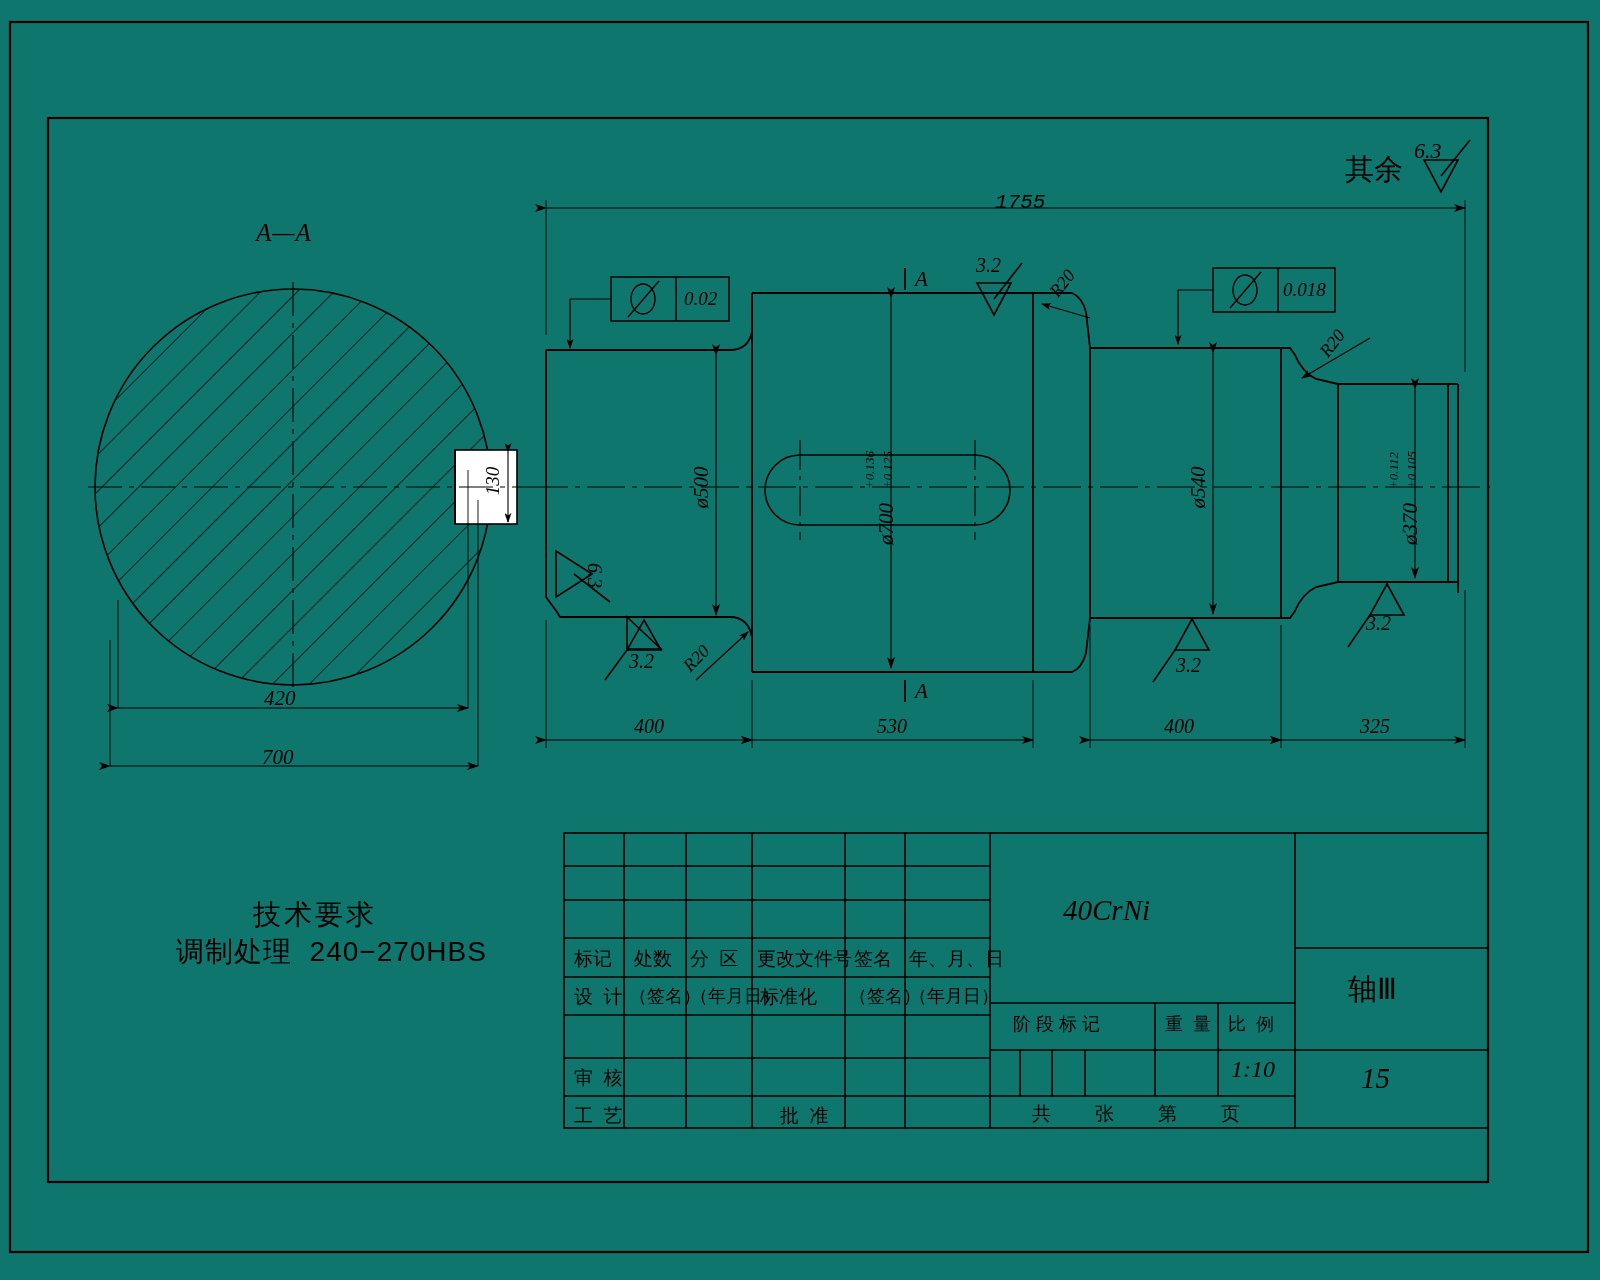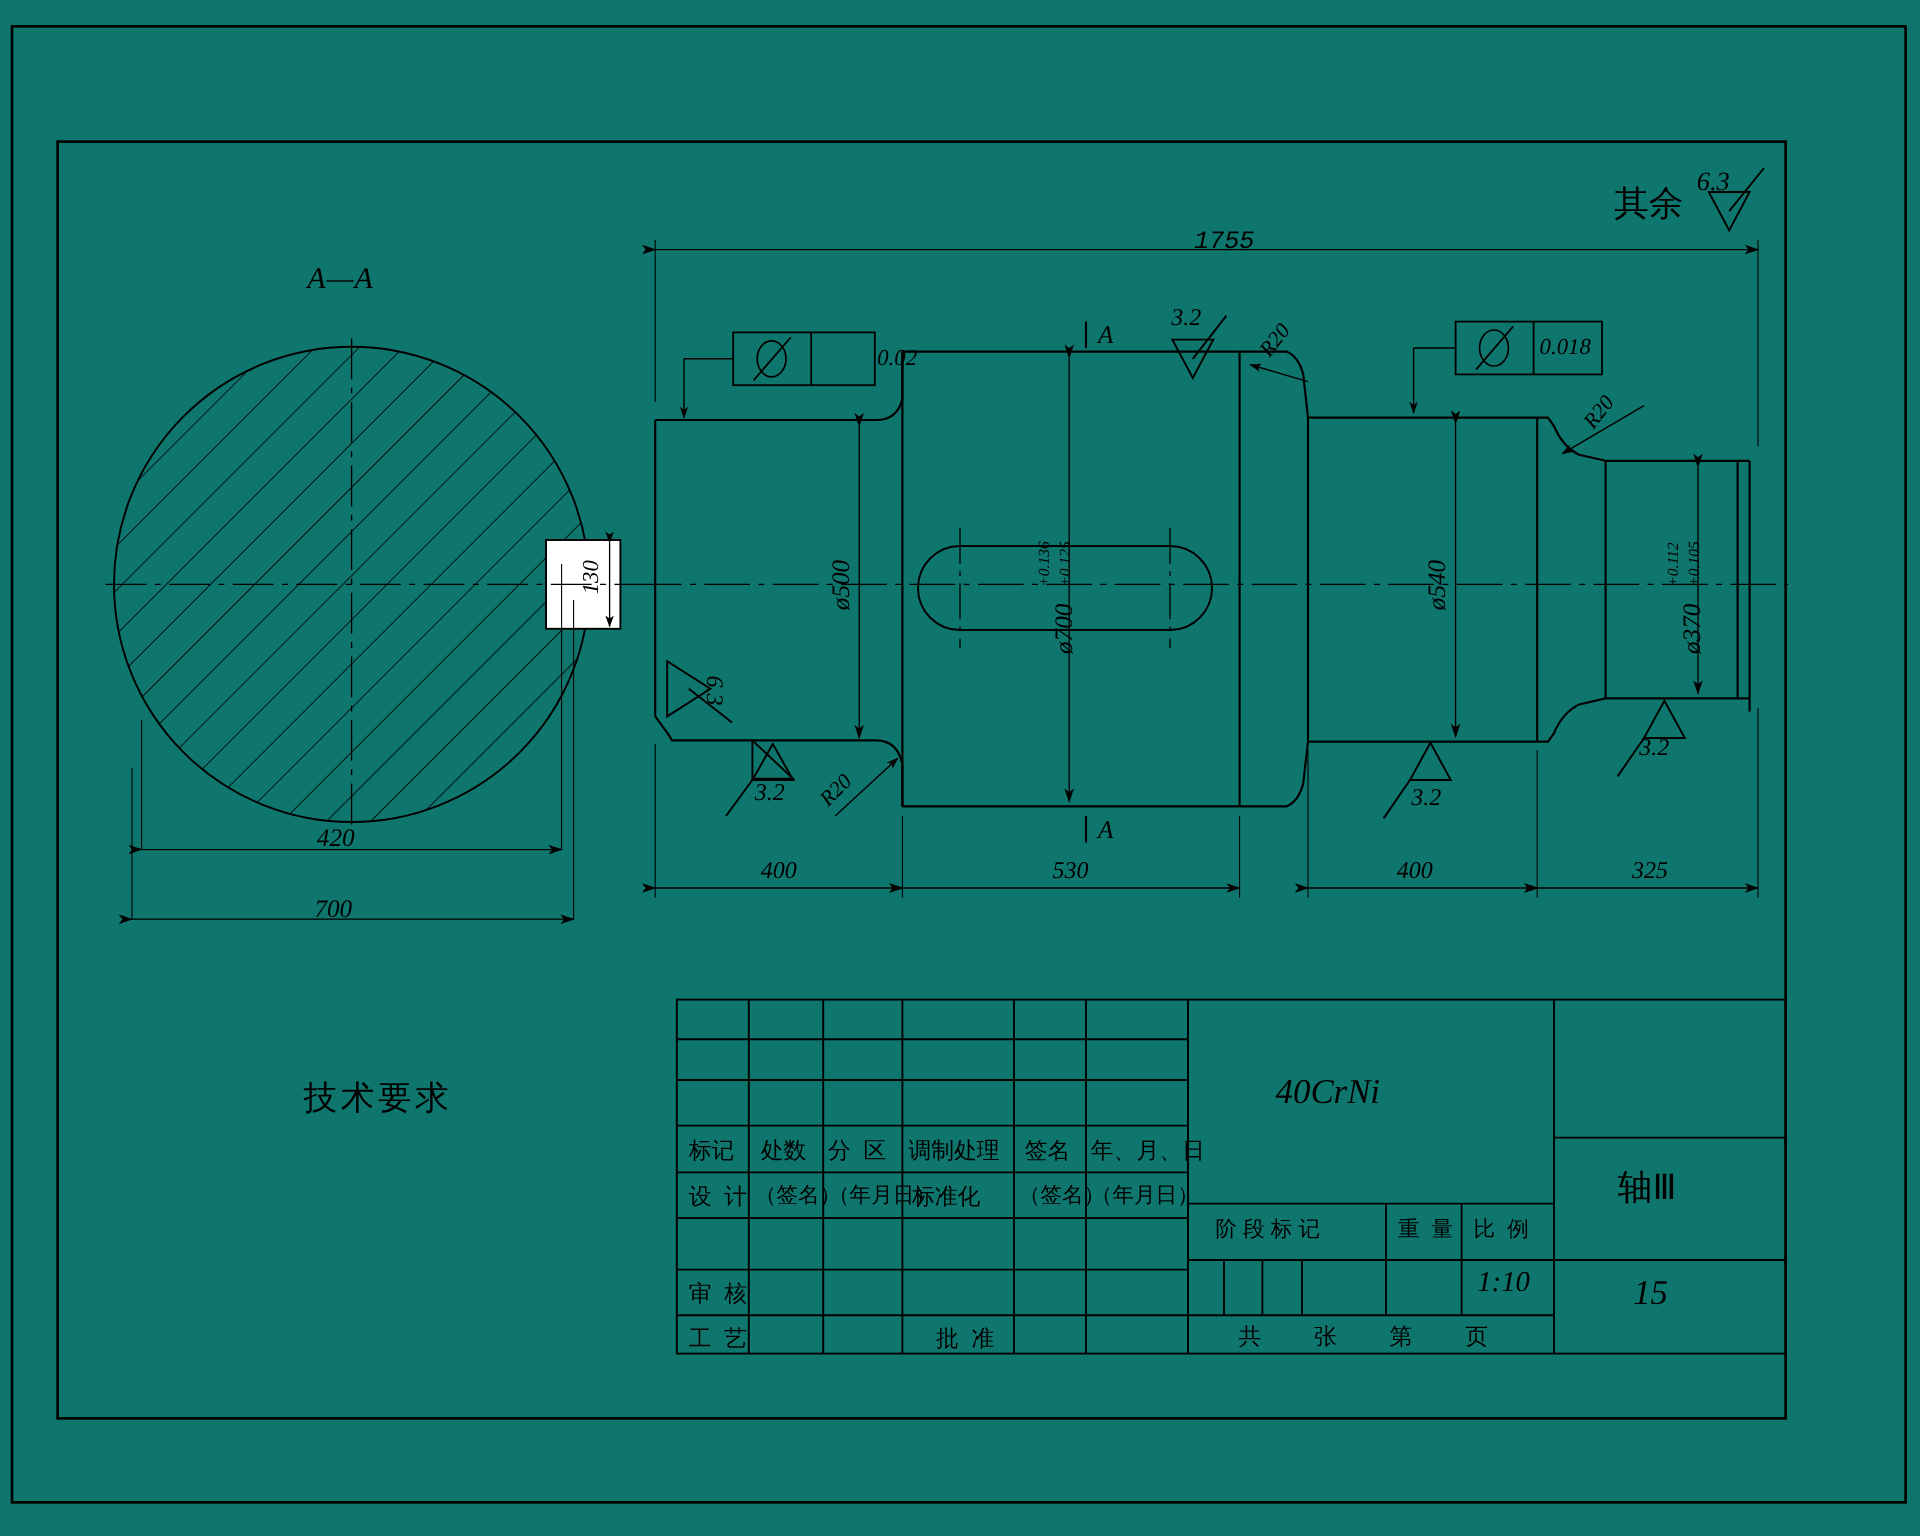--- a/index.html
+++ b/index.html
@@ -208,37 +208,38 @@
     <span class="lbl num" style="left:0px;top:42px;font-size:21px;">ø370</span>
     <span class="lbl num" style="left:56px;top:30px;font-size:13px;">+0.112</span>
     <span class="lbl num" style="left:56px;top:48px;font-size:13px;">+0.105</span>
   </div>
 
   <div class="lbl num" style="left:634px;top:715px;font-size:20px;">400</div>
   <div class="lbl num" style="left:877px;top:715px;font-size:20px;">530</div>
   <div class="lbl num" style="left:1164px;top:715px;font-size:20px;">400</div>
   <div class="lbl num" style="left:1360px;top:715px;font-size:20px;text-align:center;">325</div>
 
-  <div class="lbl num" style="left:684px;top:288px;font-size:19px;margin-left:47px;">0.02</div>
+  <div class="lbl num" style="left:684px;top:288px;font-size:19px;">0.02</div>
   <div class="lbl num" style="left:1283px;top:279px;font-size:19px;">0.018</div>
 
   <div class="lbl num" style="left:915px;top:267px;font-size:21px;">A</div>
   <div class="lbl num" style="left:915px;top:679px;font-size:21px;">A</div>
 
   <div class="lbl num vert" style="left:682px;top:648px;font-size:18px;transform:rotate(-45deg);">R20</div>
   <div class="lbl num vert" style="left:1048px;top:273px;font-size:18px;transform:rotate(-52deg);">R20</div>
   <div class="lbl num vert" style="left:1318px;top:333px;font-size:18px;transform:rotate(-52deg);">R20</div>
 
   <div class="lbl num vert" style="left:582px;top:564px;font-size:20px;transform:rotate(90deg);">6.3</div>
   <div class="lbl num" style="left:629px;top:650px;font-size:20px;">3.2</div>
   <div class="lbl num" style="left:976px;top:254px;font-size:20px;">3.2</div>
   <div class="lbl num" style="left:1176px;top:654px;font-size:20px;">3.2</div>
   <div class="lbl num" style="left:1366px;top:612px;font-size:20px;">3.2</div>
 
   <div class="lbl cn" style="left:253px;top:868px;font-size:28px;letter-spacing:3px;margin-top:28px;">技术要求</div>
+  <div class="lbl cn" style="left:176px;top:933px;font-size:28px;letter-spacing:1px;">调制处理  240−270HBS</div>
 
   <svg style="position:absolute;left:0;top:0;width:1600px;height:1280px;pointer-events:none;">
     <g stroke="#000" fill="none" stroke-width="1.6">
 
       <rect x="564" y="833" width="924" height="295"></rect>
 
       <line x1="624" y1="833" x2="624" y2="1128"></line>
       <line x1="686" y1="833" x2="686" y2="1128"></line>
       <line x1="752" y1="833" x2="752" y2="1128"></line>
       <line x1="845" y1="833" x2="845" y2="1128"></line>
@@ -264,21 +265,21 @@
       <line x1="1085" y1="1050" x2="1085" y2="1096"></line>
 
       <line x1="1295" y1="948" x2="1488" y2="948"></line>
       <line x1="1295" y1="1050" x2="1488" y2="1050"></line>
     </g>
   </svg>
 
   <div class="lbl cn" style="left:574px;top:946px;font-size:19px;">标记</div>
   <div class="lbl cn" style="left:634px;top:946px;font-size:19px;">处数</div>
   <div class="lbl cn" style="left:690px;top:946px;font-size:19px;">分  区</div>
-  <div class="lbl cn" style="left:757px;top:946px;font-size:19px;">调制处理</div>
+  <div class="lbl cn" style="left:757px;top:946px;font-size:19px;">更改文件号</div>
   <div class="lbl cn" style="left:854px;top:946px;font-size:19px;">签名</div>
   <div class="lbl cn" style="left:909px;top:946px;font-size:19px;">年、月、日</div>
 
   <div class="lbl cn" style="left:574px;top:984px;font-size:19px;">设  计</div>
   <div class="lbl cn" style="left:629px;top:984px;font-size:18px;">（签名）</div>
   <div class="lbl cn" style="left:690px;top:984px;font-size:18px;">（年月日）</div>
   <div class="lbl cn" style="left:760px;top:984px;font-size:19px;">标准化</div>
   <div class="lbl cn" style="left:849px;top:984px;font-size:18px;">（签名）</div>
   <div class="lbl cn" style="left:909px;top:984px;font-size:18px;">（年月日）</div>
 

